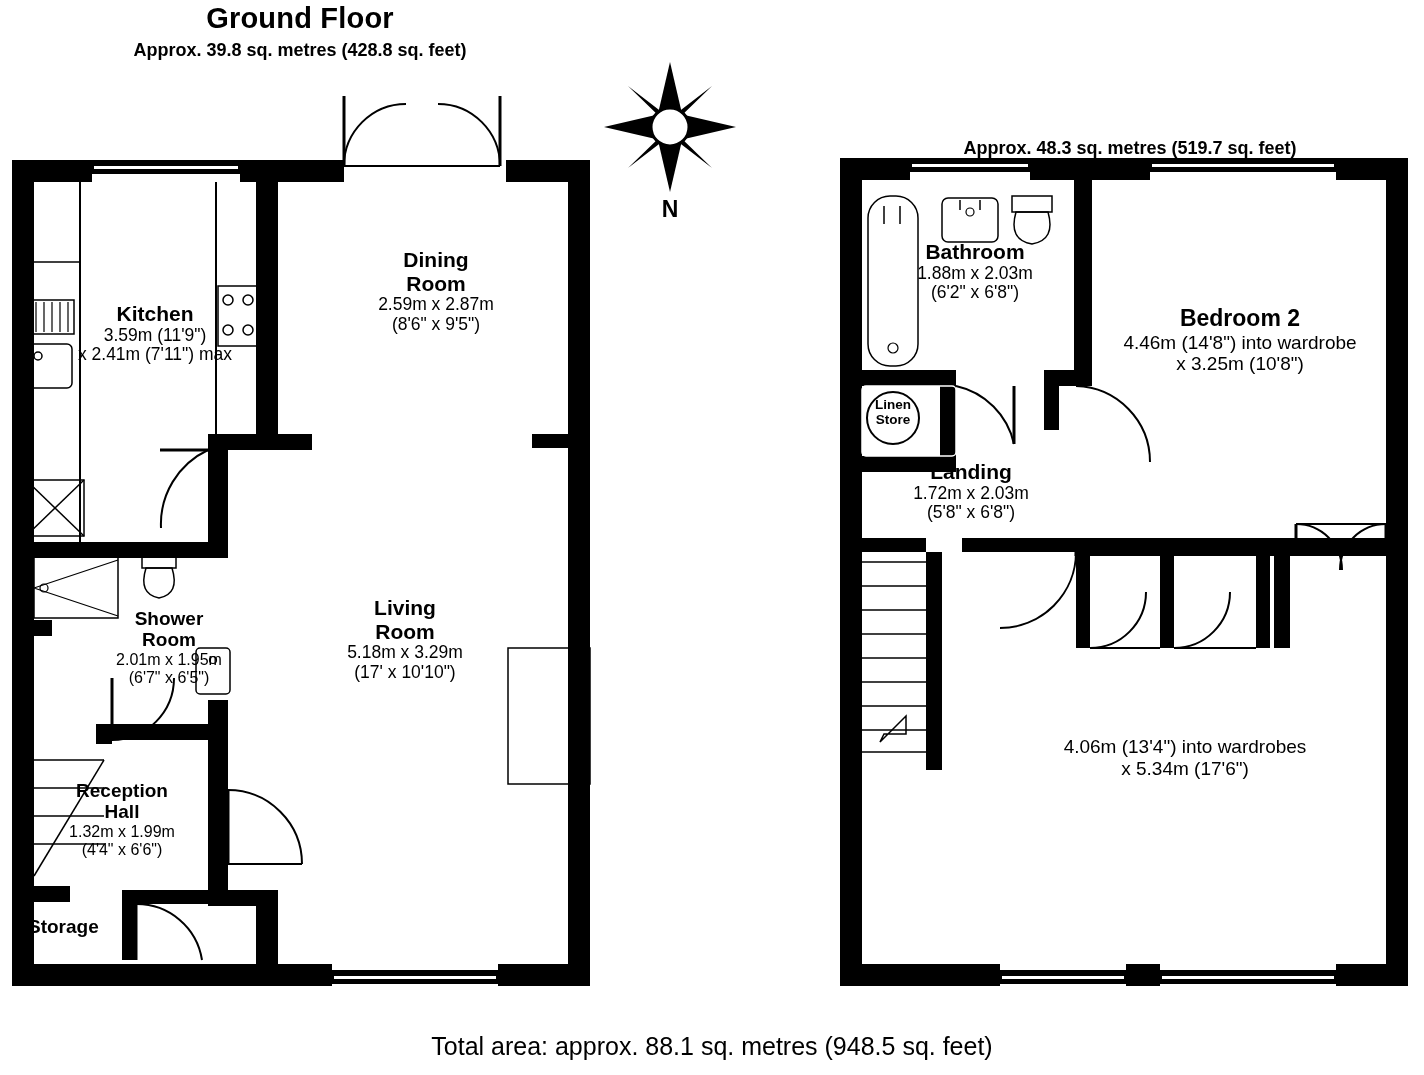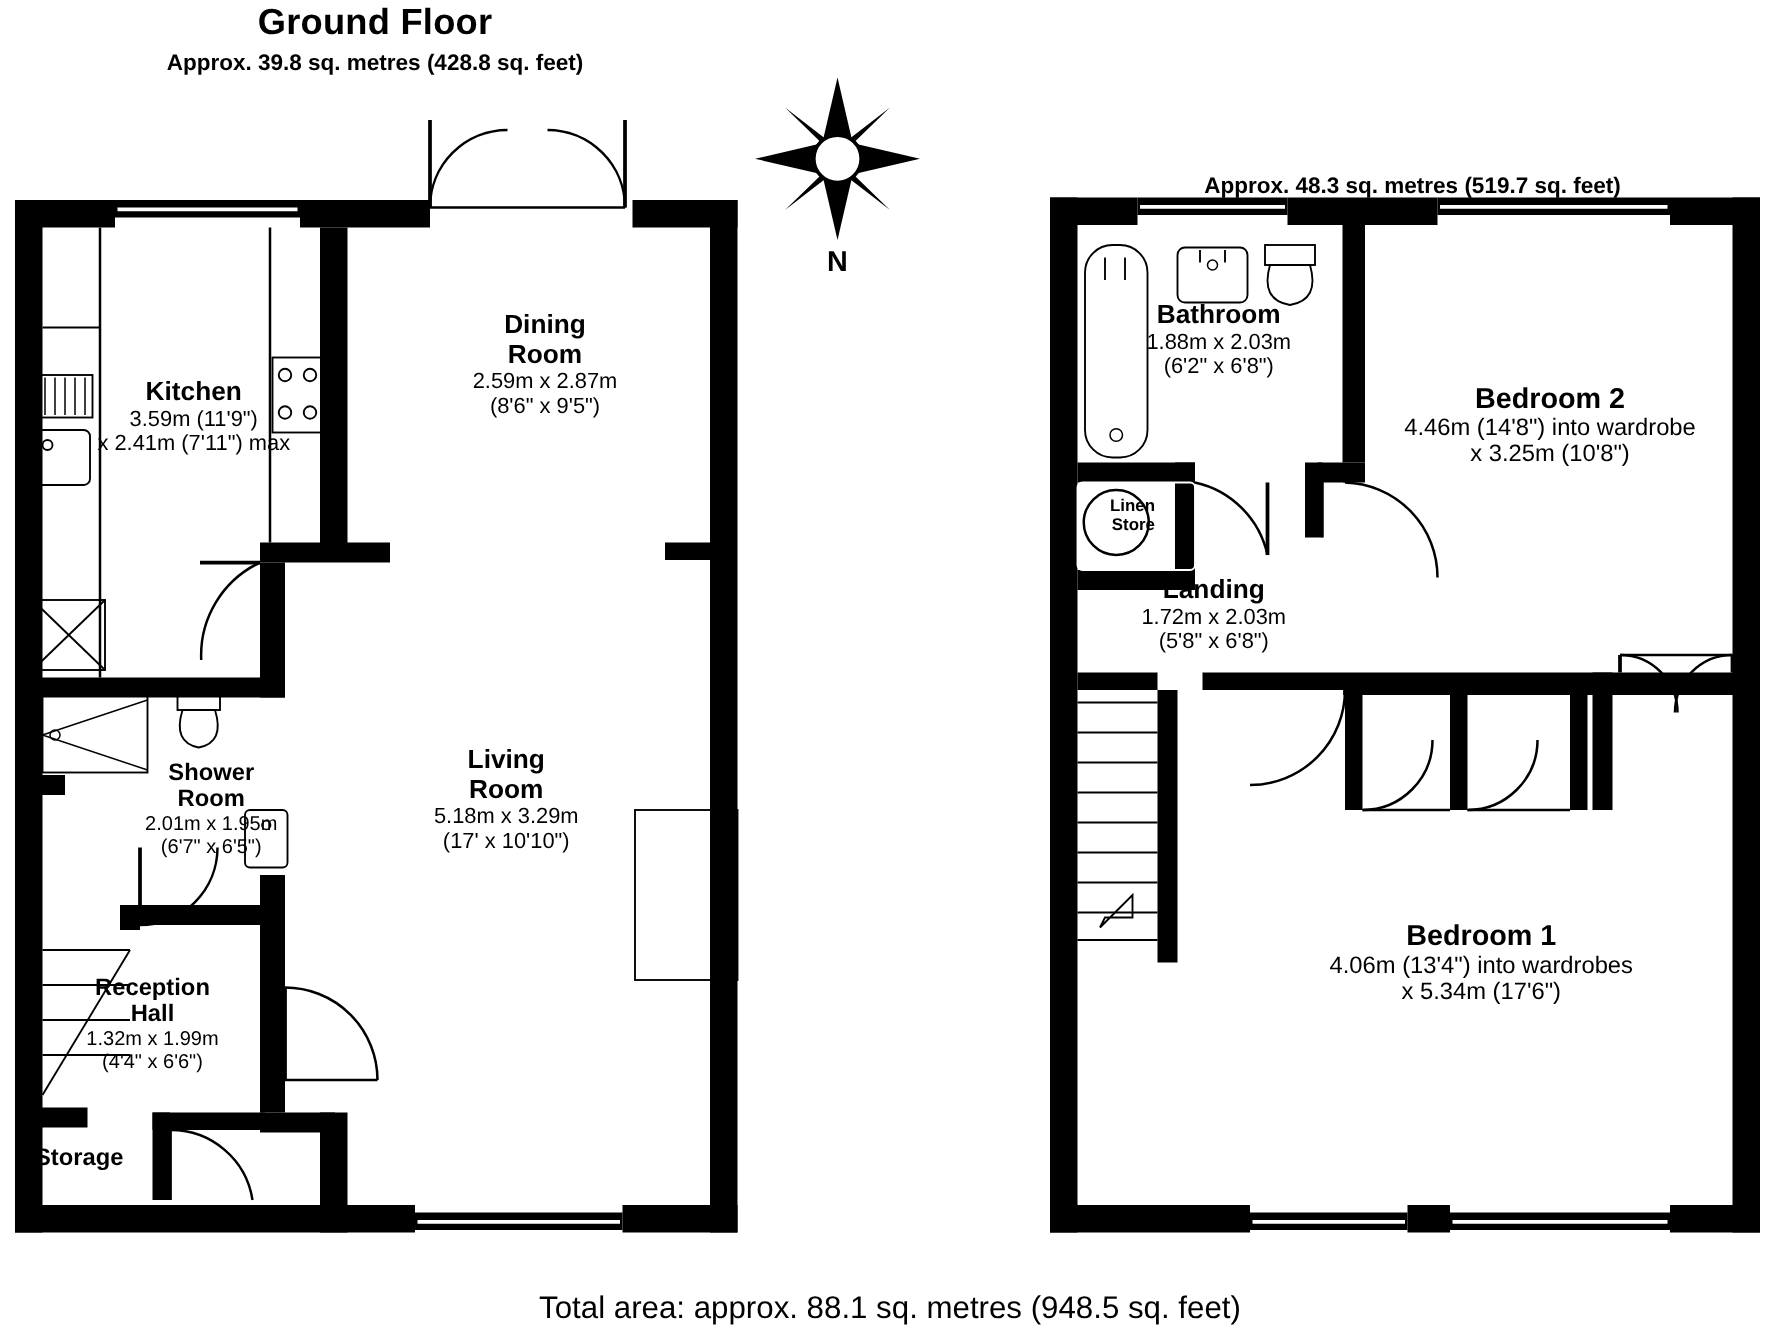--- a/index.html
+++ b/index.html
@@ -54,21 +54,21 @@
     white-space: nowrap;
   }
   .room-name.sm { font-size: 19px; }
   .room-dims.sm { font-size: 16px; }
   .room-name.lg { font-size: 23px; }
   .room-dims.lg { font-size: 19px; }
   .linen-label {
     font-size: 13.5px;
     font-weight: bold;
     line-height: 1.1;
-    text-align: right;
+    text-align: center;
   }
 
   
   .wall { background: #000000; position: absolute; }
 
   
   .window {
     position: absolute;
     background: #000000;
     box-sizing: border-box;
@@ -349,21 +349,20 @@
     <div class="room-dims lg">x 3.25m (10'8")</div>
   </div>
 
   <div class="abs ctr" style="left:846px; top:460px; width:250px;">
     <div class="room-name">Landing</div>
     <div class="room-dims">1.72m x 2.03m</div>
     <div class="room-dims">(5'8" x 6'8")</div>
   </div>
 
   <div class="abs ctr" style="left:1000px; top:736px; width:370px;">
-    <div class="room-name lg">Bedroom 1</div>
     <div class="room-dims lg">4.06m (13'4") into wardrobes</div>
     <div class="room-dims lg">x 5.34m (17'6")</div>
   </div>
 
   <div class="abs" style="left:862px; top:398px; width:62px;">
     <div class="linen-label">Linen</div>
     <div class="linen-label">Store</div>
   </div>
 
 </div>

